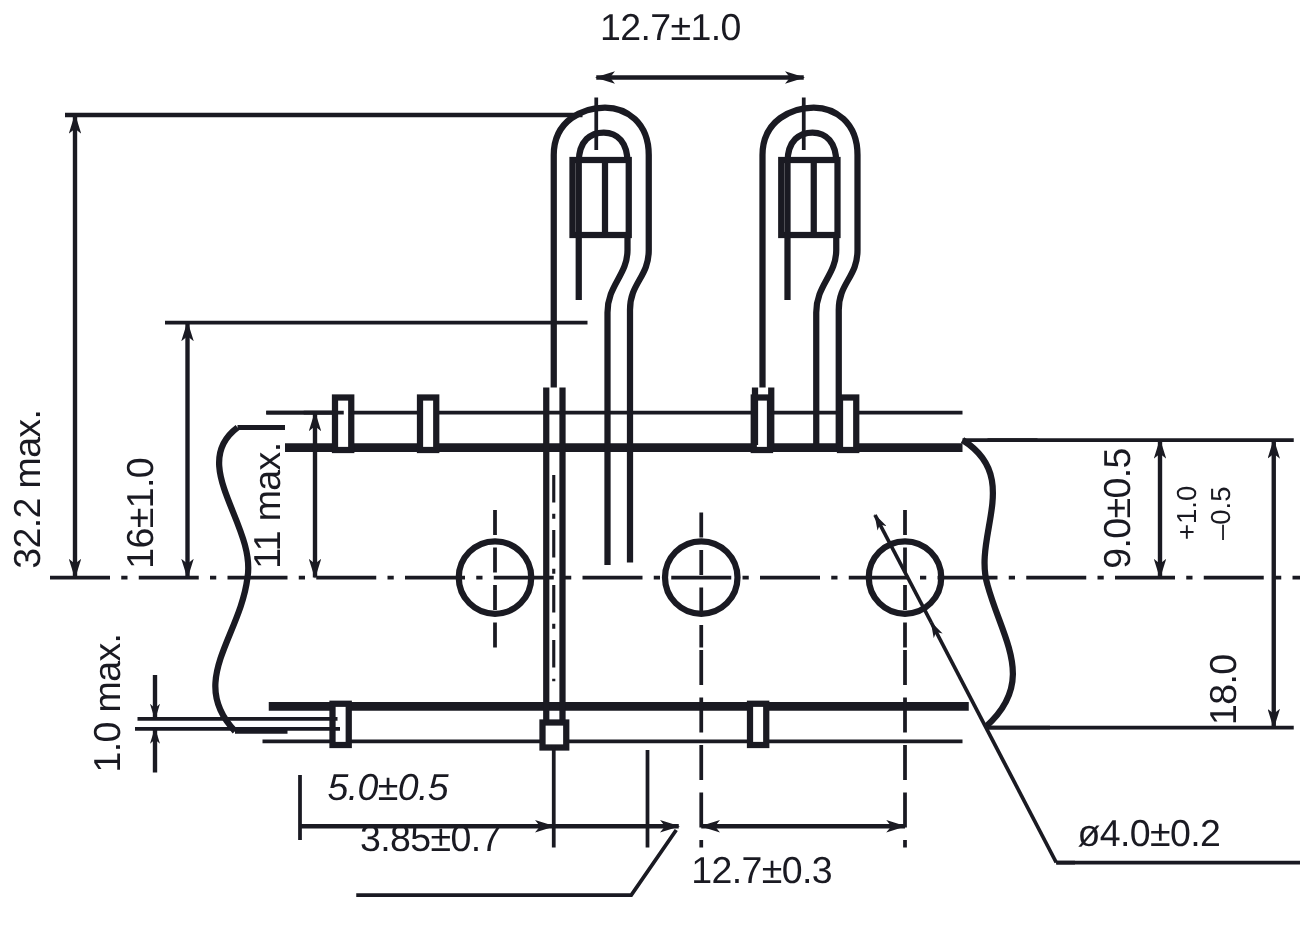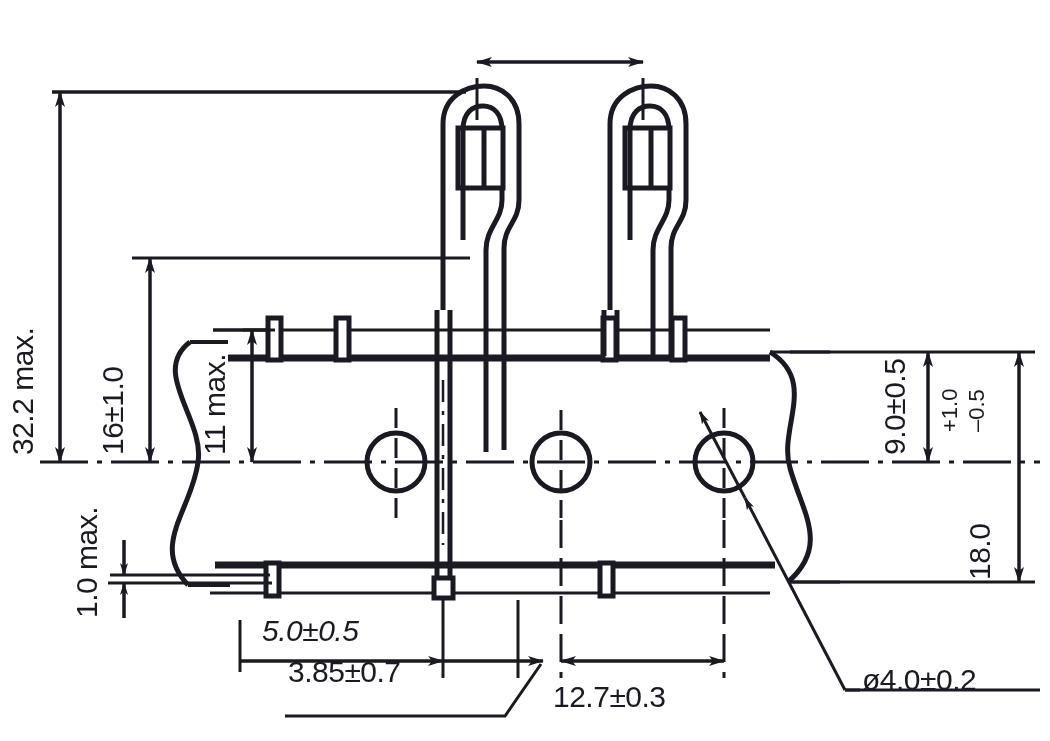--- a/index.html
+++ b/index.html
@@ -216,20 +216,21 @@
     </g>
 
     <g>
       <path d="M 860,690 L 845,690" fill="none" stroke="#1a1a22" stroke-width="3"></path>
       <path d="M 1040,690 L 845,690" fill="none" stroke="#1a1a22" stroke-width="3"></path>
       <path d="M 845,690 L 745,498" fill="none" stroke="#1a1a22" stroke-width="3" marker-end="url(#arrowEndSm)"></path>
       <path d="M 745,498 L 700,412" fill="none" stroke="#1a1a22" stroke-width="3" marker-end="url(#arrowEndSm)"></path>
     </g>
   </svg>
 
+  <div class="dim-text" style="left:480px; top:8px;">12.7±1.0</div>
 
   <div class="dim-text rot" style="left:8px; top:455px;">32.2 max.</div>
 
   <div class="dim-text rot" style="left:98px; top:455px;">16±1.0</div>
 
   <div class="dim-text rot" style="left:200px; top:455px;">11 max.</div>
 
   <div class="dim-text rot" style="left:72px; top:618px;">1.0 max.</div>
 
   <div class="dim-text rot" style="left:880px; top:455px;">9.0±0.5</div>
@@ -239,15 +240,15 @@
   <div class="frac rot" style="left:938px; top:432px;">+1.0</div>
 
   <div class="frac rot" style="left:965px; top:432px;">–0.5</div>
 
   <div class="dim-text" style="left:262px; top:616px;font-style:italic;">5.0±0.5</div>
 
   <div class="dim-text" style="left:288px; top:657px;">3.85±0.7</div>
 
   <div class="dim-text" style="left:553px; top:682px;">12.7±0.3</div>
 
-  <div class="dim-text" style="left:862px; top:653px;margin-top:12px;">ø4.0±0.2</div>
+  <div class="dim-text" style="left:862px; top:653px;">ø4.0±0.2</div>
 
 </div>
 
 </body></html>

